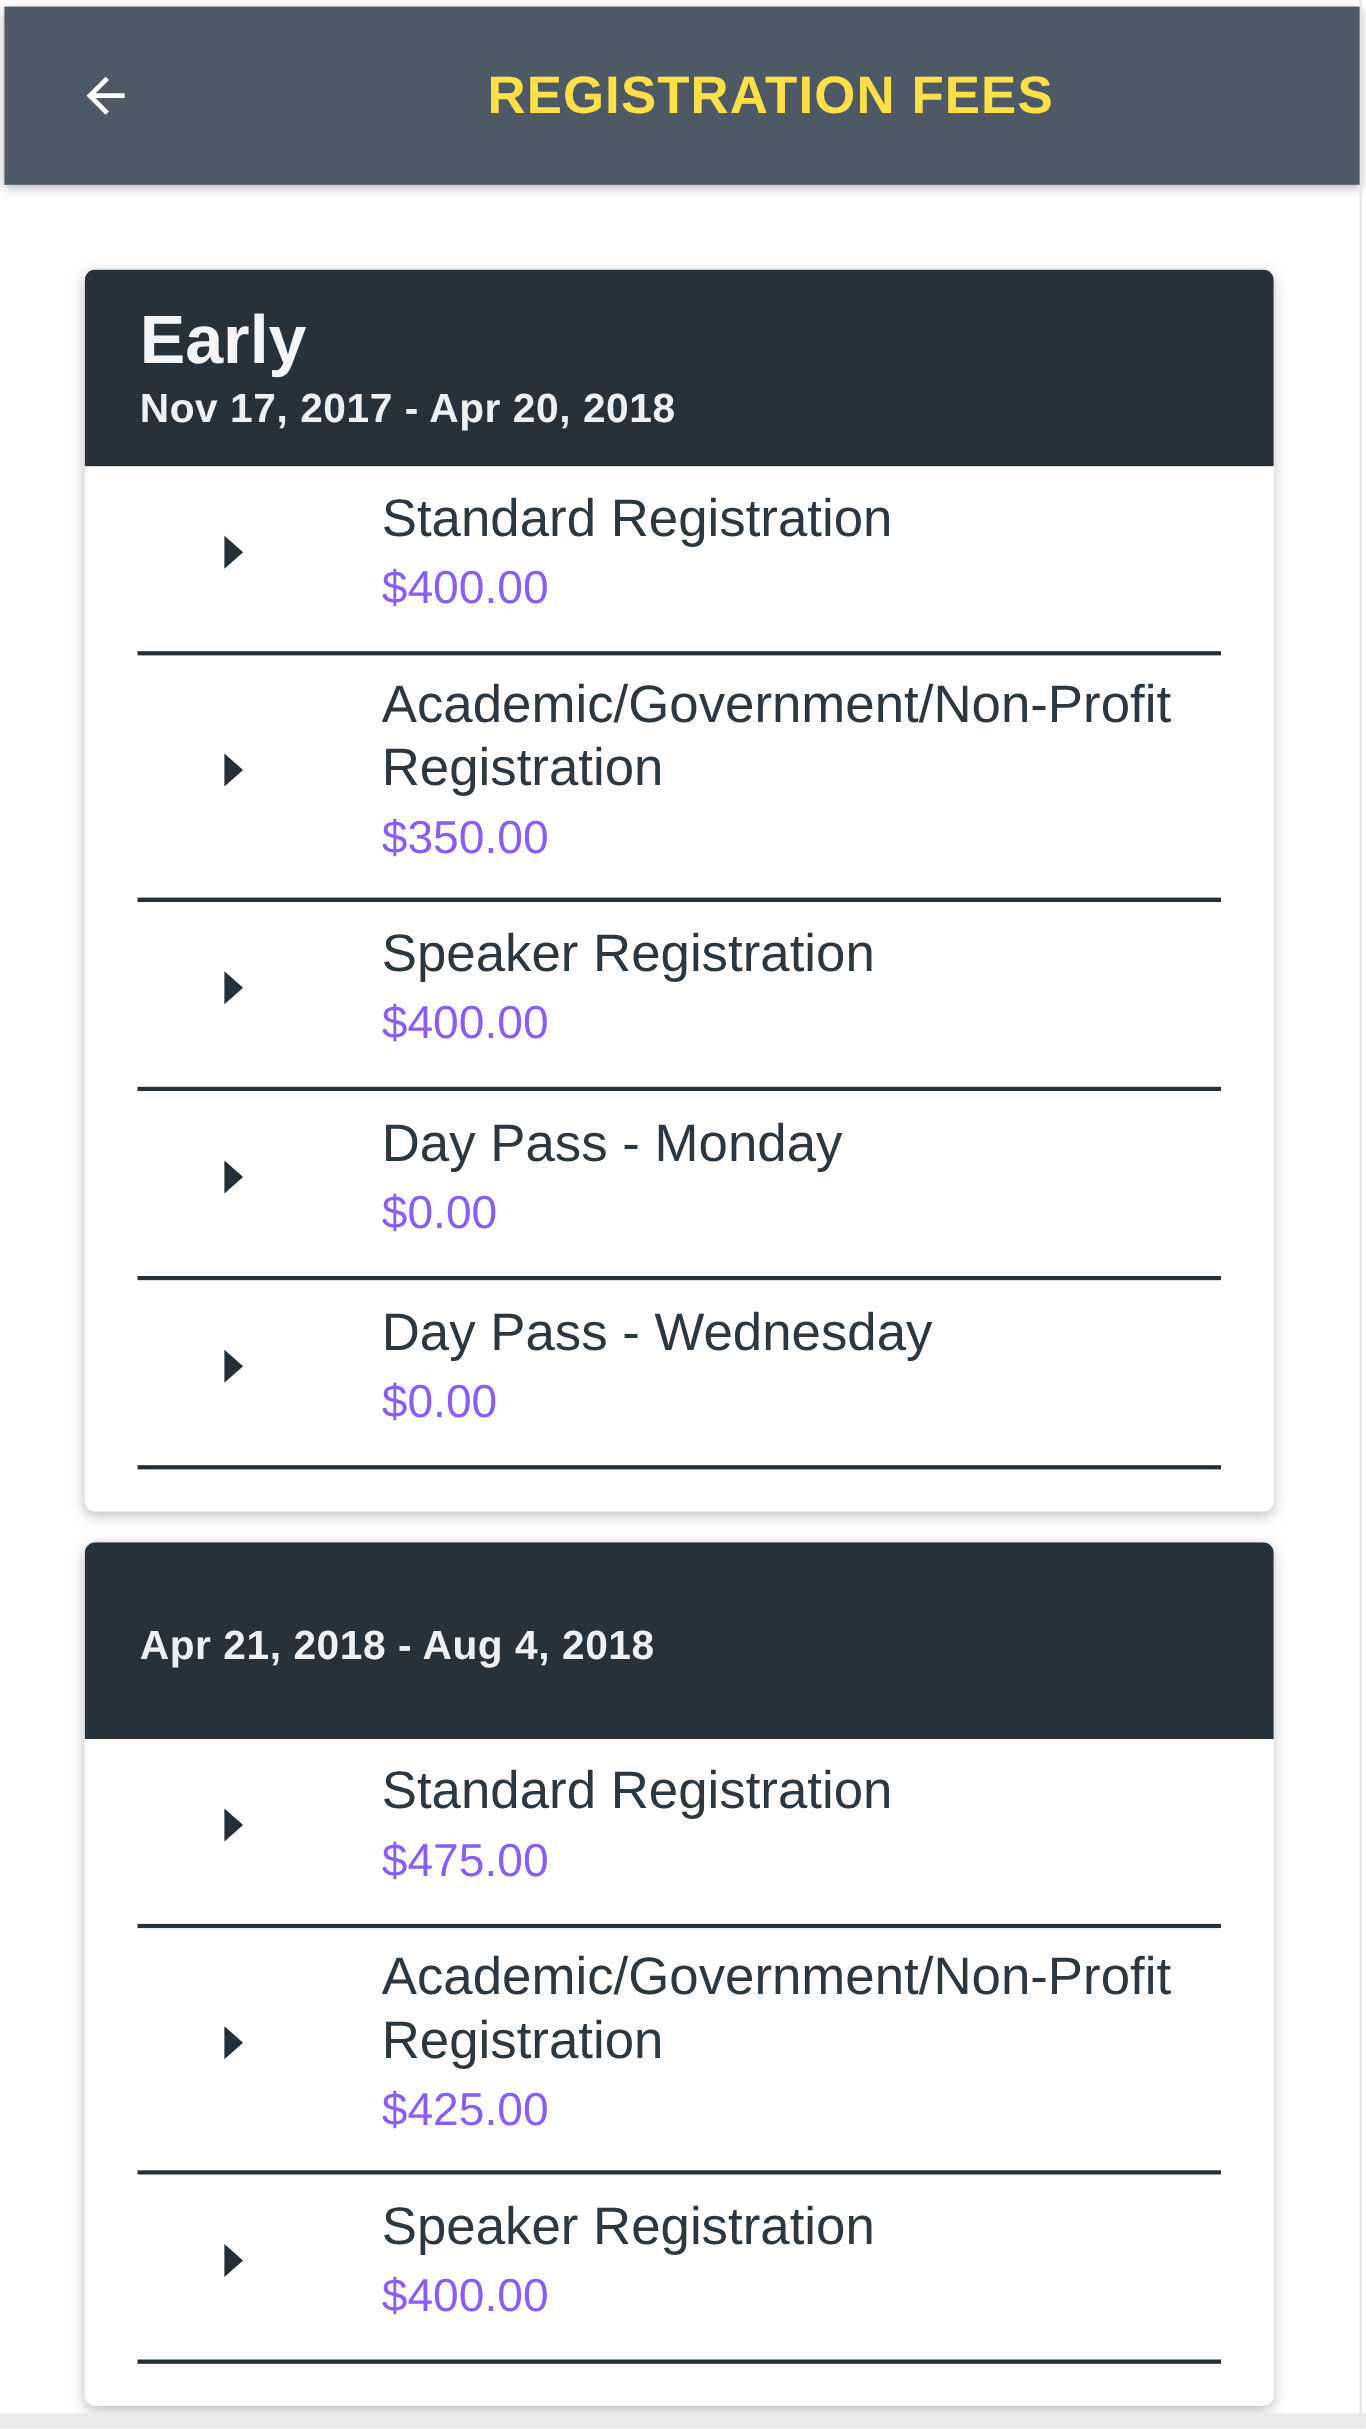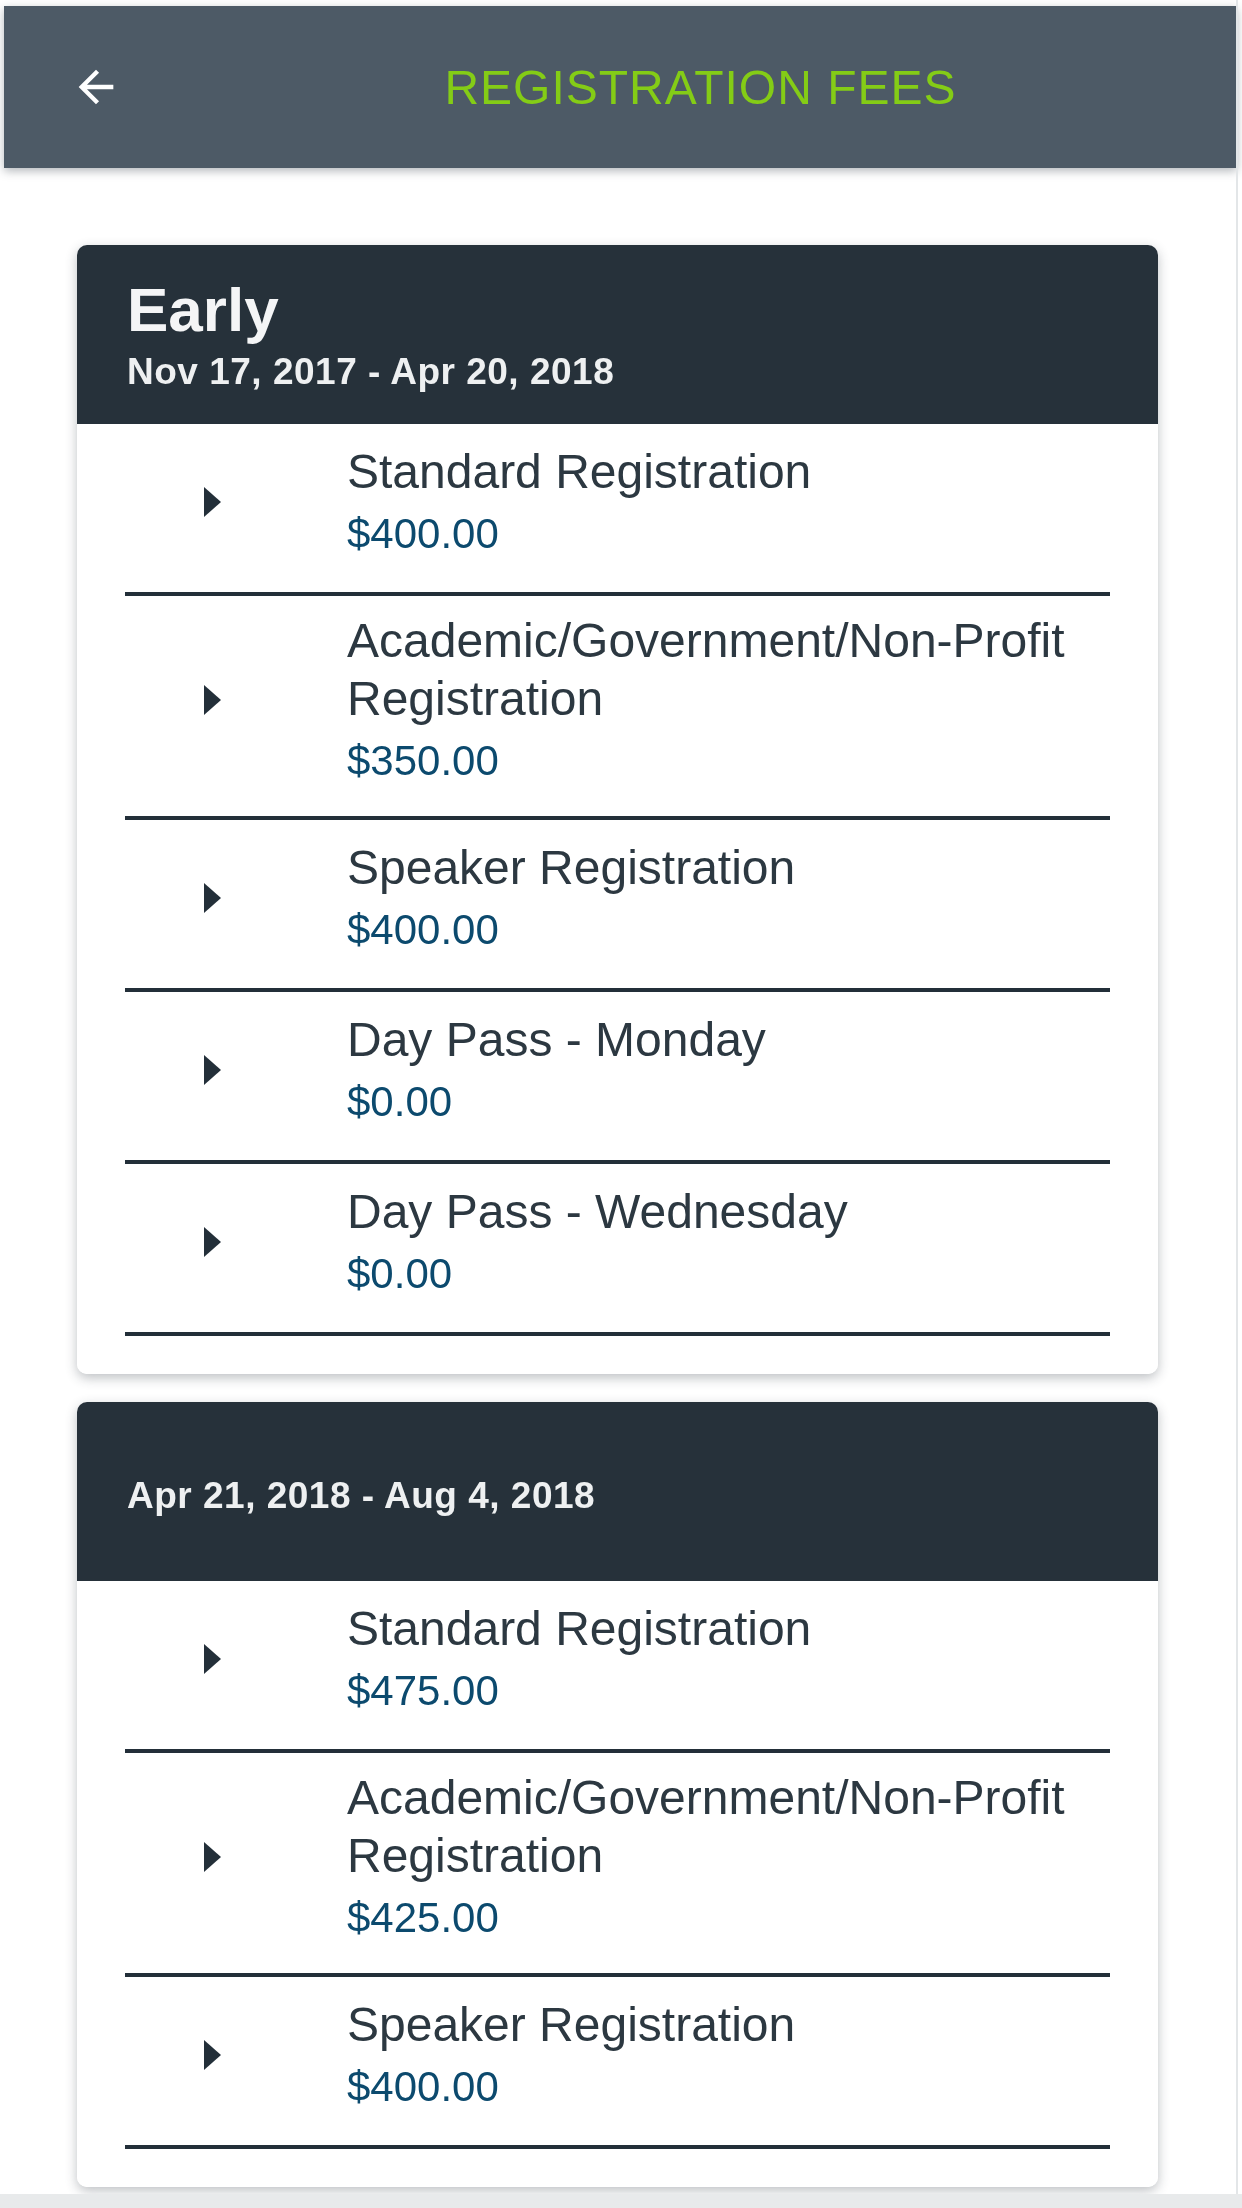--- a/index.html
+++ b/index.html
@@ -20,21 +20,21 @@
   .nav-btn {
     width:160px; height:100%;
     background:none; border:none; padding:0; margin:0;
     display:flex; align-items:center; justify-content:center;
     cursor:pointer;
   }
   .nav-btn svg { width:52px; height:52px; transform:translateX(12px); }
   .app-title {
     flex:1; margin:0;
     text-align:center;
-    color:#84cc16; font-size:48px; font-weight:normal; letter-spacing:1px;
+    color:#fde047; font-size:48px; font-weight:bold; letter-spacing:1px;
     white-space:nowrap;
   }
 
   
   main { padding-top:77px; }
 
   .card {
     width:1081px; margin-left:77px;
     background:#ffffff;
     border-radius:10px;
@@ -66,21 +66,21 @@
   }
   .arrow-col { width:270px; flex:0 0 270px; display:flex; justify-content:center; }
   .caret {
     width:0; height:0; display:block;
     border-top:15px solid transparent;
     border-bottom:15px solid transparent;
     border-left:17px solid #232f39;
   }
   .text-col { flex:1; }
   .item-label { font-size:48px; line-height:58px; color:#2c3841; }
-  .item-price { font-size:42px; line-height:54px; color:#0c4a6e; margin-top:6px; }
+  .item-price { font-size:42px; line-height:54px; color:#8b5cf6; margin-top:6px; }
 
   .divider { height:4px; background:#232f39; margin:0 48px; }
   .card-bottom-pad { height:38px; background:#ffffff; }
 
   
   .bottom-strip {
     position:absolute; left:0; right:0; bottom:0; height:14px;
     background:#e8eaeb; z-index:6;
   }
   .right-edge {

